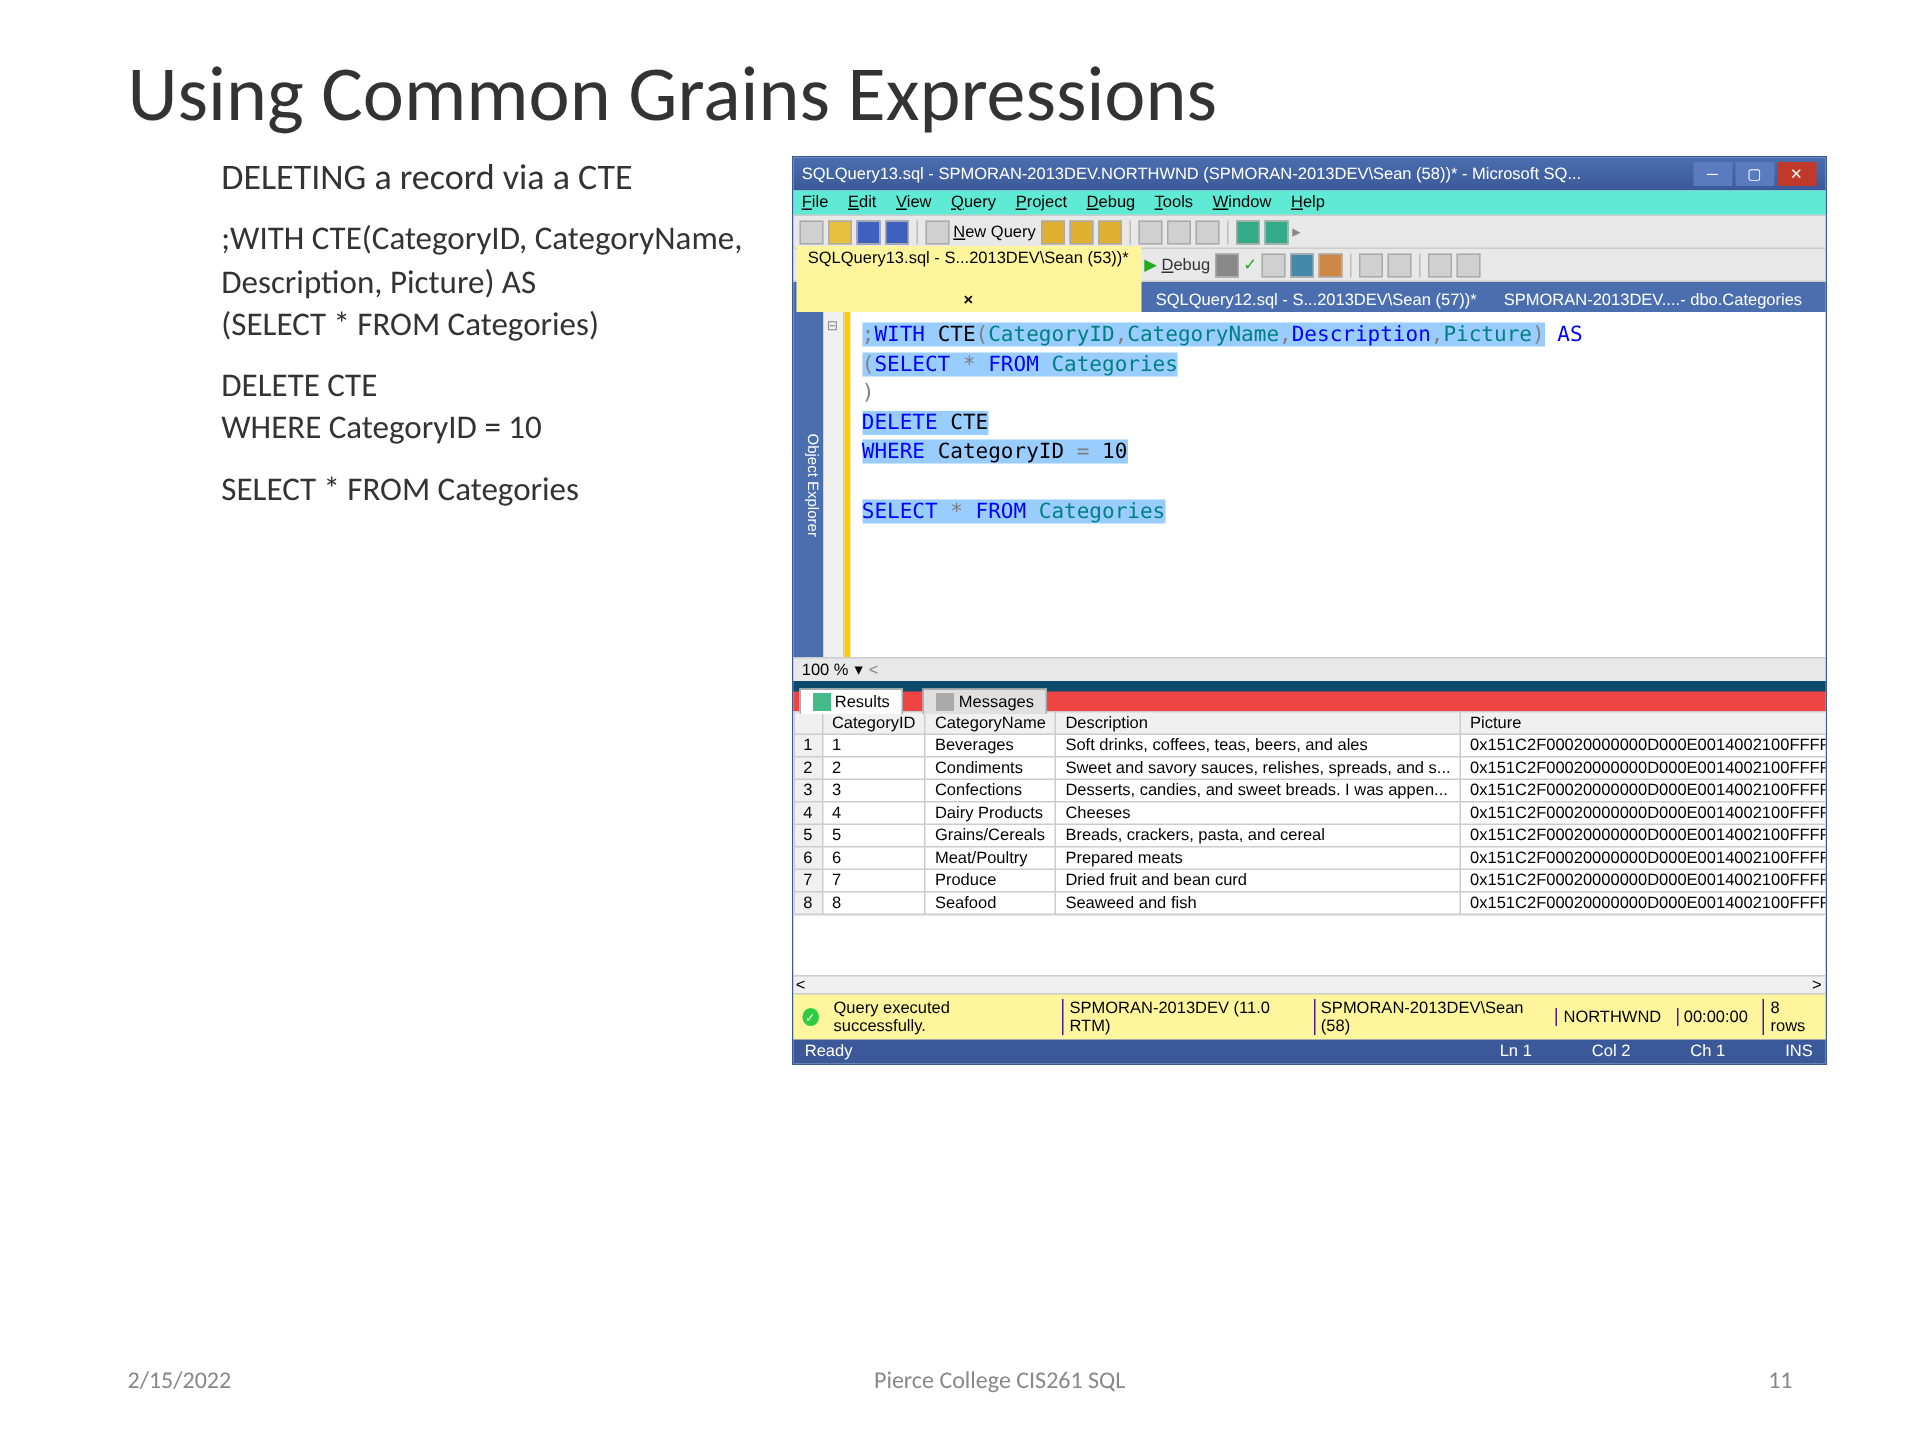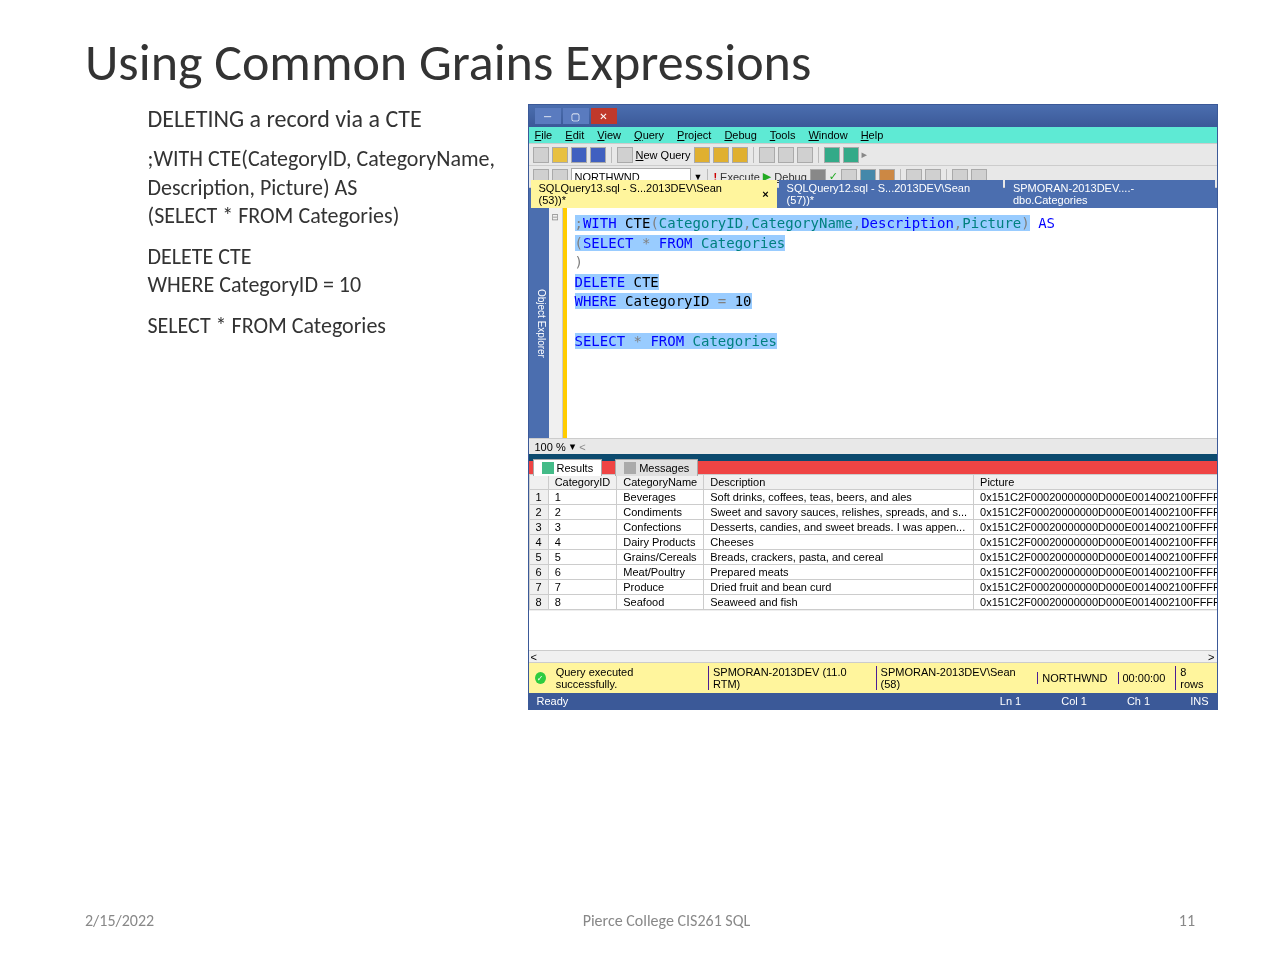--- a/index.html
+++ b/index.html
@@ -16,21 +16,21 @@
   .tbtn.close { background: #c0392b; }
   .menubar { background: #5eead4; padding: 2px 6px; color: #000; border-bottom: 1px solid #ccc; }
   .menubar span { margin-right: 10px; cursor: default; }
   .menubar span u { text-decoration: underline; }
   .toolbar { background: #e8e8e8; padding: 2px 4px; display: flex; align-items: center; gap: 3px; border-bottom: 1px solid #ccc; height: 22px; }
   .toolbar .ico { width: 16px; height: 16px; background: #d0d0d0; border: 1px solid #aaa; display: inline-block; }
   .toolbar .sep { width: 1px; height: 16px; background: #bbb; margin: 0 2px; }
   .toolbar .dbsel { width: 120px; height: 18px; border: 1px solid #aaa; background: #fff; padding: 0 3px; font-size: 11px;}
   .toolbar .exec { color: #333; font-size: 11px; }
   .tabbar { background: #4b6eaf; display: flex; align-items: flex-end; height: 20px; padding-left: 2px; }
-  .tabbar .tab { background: #fff59d; padding: 2px 8px; font-size: 11px; color: #000; margin-right: 2px; display: flex; align-items: center; gap: 16px; }
+  .tabbar .tab { background: #fff59d; padding: 2px 8px; font-size: 11px; color: #000; margin-right: 2px; display: flex; align-items: center; gap: 16px; flex-direction: column; }
   .tabbar .tab.inactive { background: #4b6eaf; color: #fff; }
   .tabbar .tab .x { color: #000; font-weight: bold; cursor: pointer; }
   .editor-wrap { display: flex; height: 230px; }
   .obj-exp { width: 20px; background: #4b6eaf; color: #fff; writing-mode: vertical-rl; text-align: center; font-size: 10px; padding: 6px 2px; }
   .gutter { width: 14px; background: #f0f0f0; border-right: 1px solid #ccc; }
   .hl { width: 4px; background: #ffcc00; }
   .editor { flex: 1; background: #fff; padding: 6px 8px; font-family: Consolas, monospace; font-size: 14px; line-height: 1.4; position: relative; }
   .editor .kw { color: #0000ff; }
   .editor .fn { color: #008080; }
   .editor .op { color: #808080; }
@@ -60,20 +60,21 @@
 <div class="content">
   <div class="left-col">
     <h3>DELETING a record via a CTE</h3>
     <p><span>;WITH CTE(CategoryID, CategoryName, Description, Picture) AS</span><br><span>(SELECT * FROM Categories)</span></p>
     <p><span>DELETE CTE</span><br><span>WHERE CategoryID = 10</span></p>
     <p>SELECT * FROM Categories</p>
   </div>
 
   <div class="ssms">
     <div class="titlebar">
+      <span>SQLQuery13.sql - SPMORAN-2013DEV.NORTHWND (SPMORAN-2013DEV\Sean (58))* - Microsoft SQ...</span>
       <div class="tbtns">
         <div class="tbtn">─</div>
         <div class="tbtn">▢</div>
         <div class="tbtn close">✕</div>
       </div>
     </div>
     <div class="menubar">
       <span><u>F</u>ile</span>
       <span><u>E</u>dit</span>
       <span><u>V</u>iew</span>
@@ -246,21 +247,21 @@
       <span class="sp">SPMORAN-2013DEV (11.0 RTM)</span>
       <span class="sp">SPMORAN-2013DEV\Sean (58)</span>
       <span class="sp">NORTHWND</span>
       <span class="sp">00:00:00</span>
       <span class="sp">8 rows</span>
     </div>
     <div class="bottombar">
       <span>Ready</span>
       <span style="display:flex;gap:40px">
         <span>Ln 1</span>
-        <span>Col 1</span>
+        <span>Col 2</span>
         <span>Ch 1</span>
         <span>INS</span>
       </span>
     </div>
   </div>
 </div>
 
 <div class="footer">
   <span>2/15/2022</span>
   <span>Pierce College CIS261 SQL</span>

